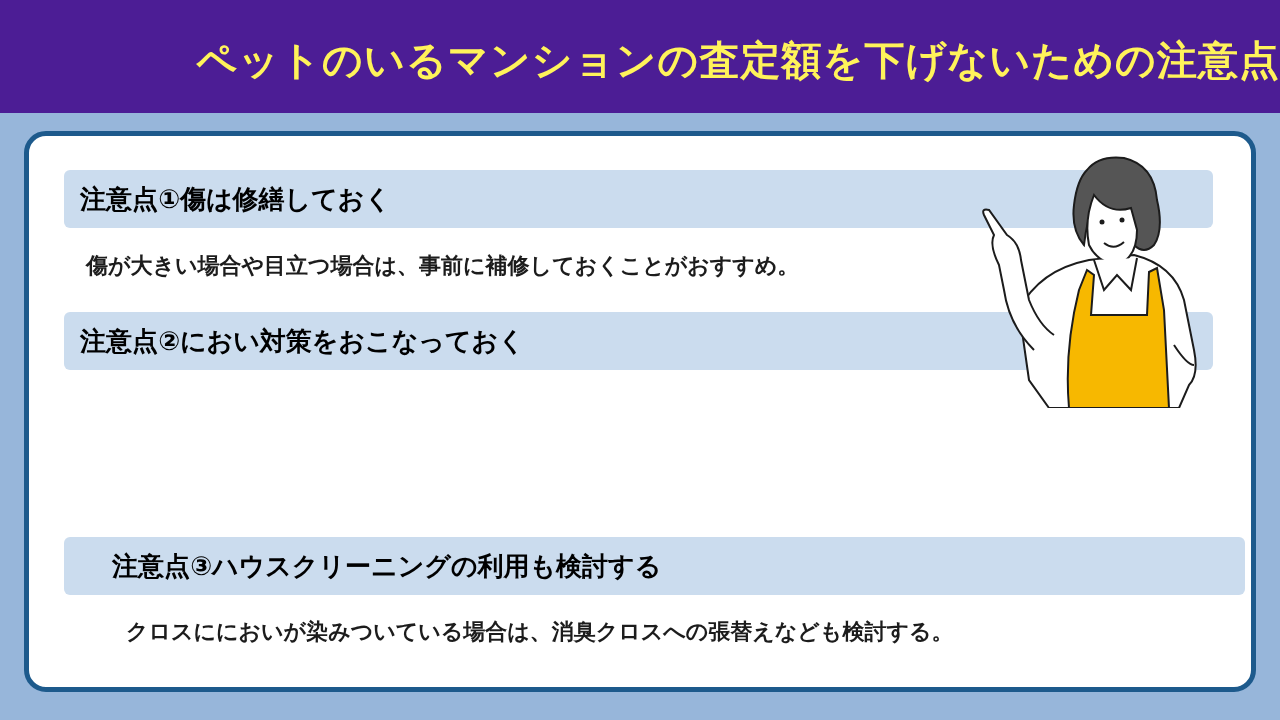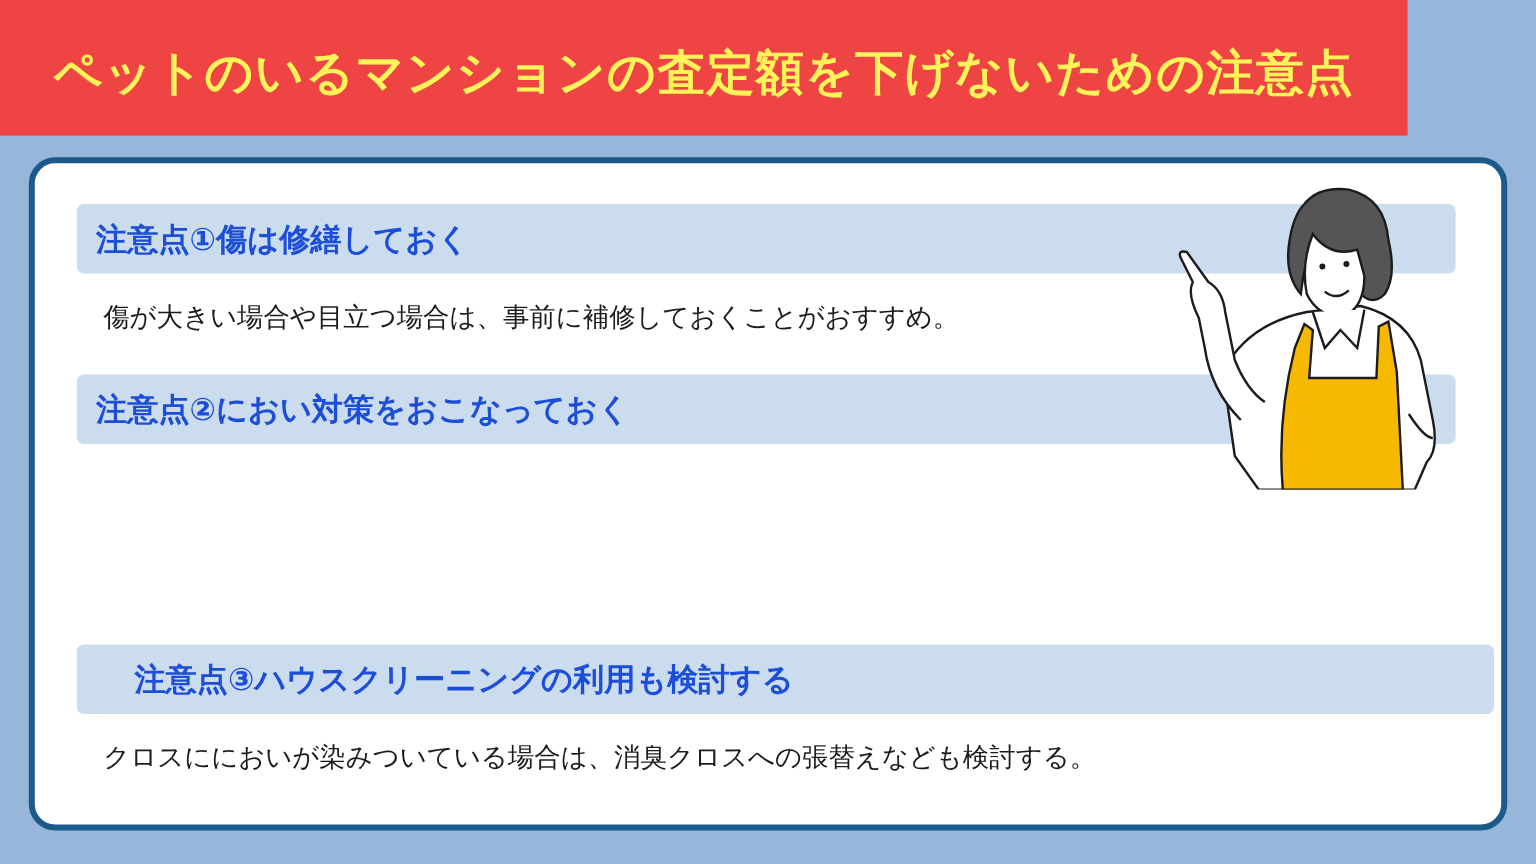--- a/index.html
+++ b/index.html
@@ -3,46 +3,46 @@
 <meta charset="utf-8">
 <style>
   html, body { margin: 0; padding: 0; }
   body {
     width: 1280px; height: 720px; overflow: hidden;
     background: #97b6da;
     font-family: "DejaVu Sans", "Liberation Sans", sans-serif;
     position: relative;
   }
   .header {
-    position: absolute; left: 0; top: 0; width: 1173px; height: 113px;
-    background: #ef4444;
-    display: flex; align-items: center; justify-content: center;
+    position: absolute; left: 0; top: 0; width: 1280px; height: 113px;
+    background: #4c1d95;
+    display: flex; align-items: center; justify-content: flex-end;
   }
   .title {
     color: #fff35a; font-weight: bold; font-size: 40px; letter-spacing: 1px;
     margin-top: 8px; white-space: nowrap;
   }
   .card {
     position: absolute; left: 24px; top: 131px; width: 1222px; height: 551px;
     background: #ffffff;
     border: 5px solid #1d5a8c;
     border-radius: 22px;
   }
   .bar {
     position: absolute; left: 35px; width: 1149px; height: 58px;
     background: #cbdcee; border-radius: 6px;
     display: flex; align-items: center;
   }
   .bar-label {
-    margin-left: 16px; font-size: 26px; font-weight: bold; color: #1d4ed8;
+    margin-left: 16px; font-size: 26px; font-weight: bold; color: #000000;
     white-space: nowrap;
   }
   .body-text {
     position: absolute; left: 57px; font-size: 22px; color: #1c1c1c;
-    line-height: 40px; white-space: nowrap;
+    line-height: 40px; white-space: nowrap; font-weight: bold;
   }
   .illustration {
     position: absolute; left: 930px; top: 14px; width: 250px; height: 258px;
   }
 </style>
 </head>
 <body>
 
 <div class="header">
   <div class="title">ペットのいるマンションの査定額を下げないための注意点</div>
@@ -57,21 +57,21 @@
     <div>傷が大きい場合や目立つ場合は、事前に補修しておくことがおすすめ。</div>
   </div>
 
   <div class="bar" style="top:176px;">
     <span class="bar-label">注意点②におい対策をおこなっておく</span>
   </div>
 
   <div class="bar" style="top:401px;padding-left:32px;">
     <span class="bar-label">注意点③ハウスクリーニングの利用も検討する</span>
   </div>
-  <div class="body-text" style="top:476px;">
+  <div class="body-text" style="top:476px;margin-left:40px;">
     <div>クロスににおいが染みついている場合は、消臭クロスへの張替えなども検討する。</div>
   </div>
 
   <div class="illustration">
     <svg width="250" height="258" viewBox="0 0 250 258">
 
       <path d="M70 230 L60 160 Q80 120 130 110 L175 105 Q215 115 225 150 L235 200 Q240 225 230 235 L220 258 L90 258 Z" fill="#ffffff" stroke="#1c1c1c" stroke-width="2"></path>
 
       <path d="M75 200 Q50 175 45 140 L40 115 Q30 95 35 85 L25 65 Q22 58 30 60 L48 85 Q60 92 62 110 L70 150 Q80 175 95 185" fill="#ffffff" stroke="#1c1c1c" stroke-width="2"></path>
 

